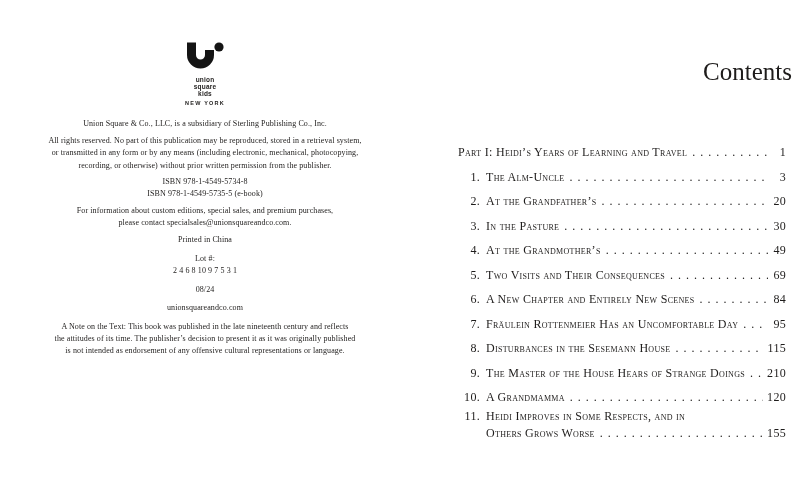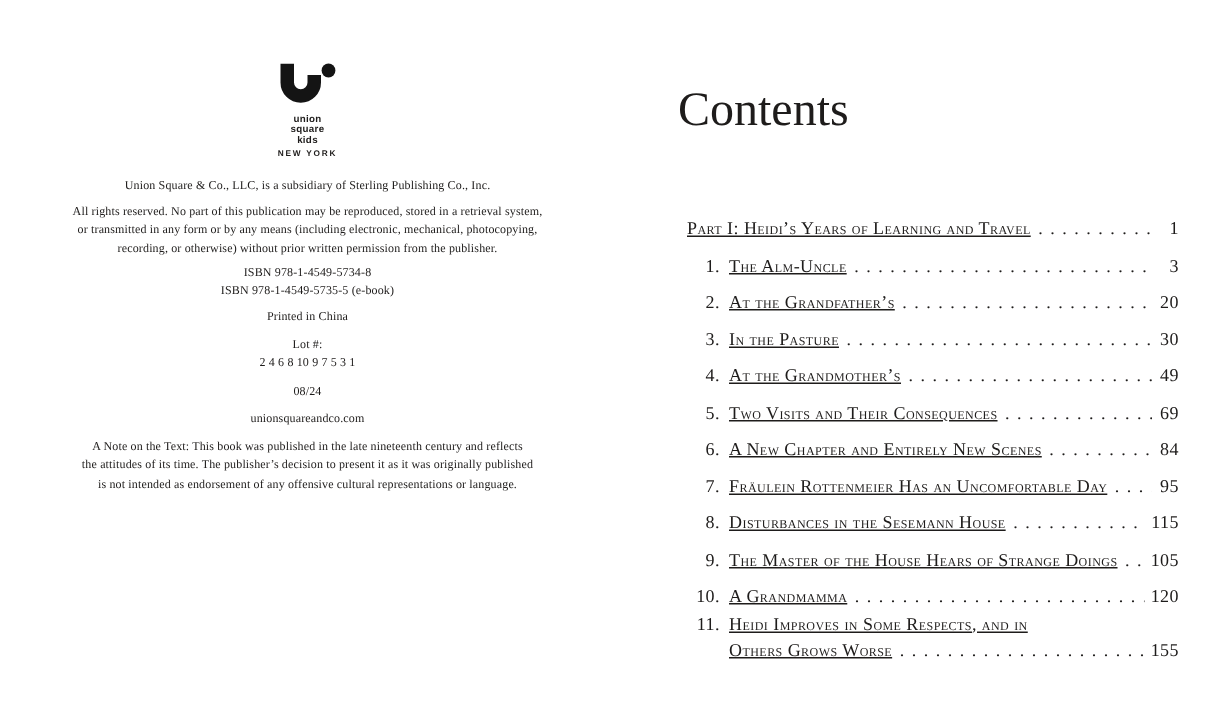--- a/index.html
+++ b/index.html
@@ -51,23 +51,23 @@
   
   .right-page {
     position: absolute;
     left: 452px;
     top: 0;
     width: 340px;
   }
   .contents-title {
     font-family: "Liberation Serif", serif;
     font-weight: normal;
-    font-size: 32px;
+    font-size: 25px;
     line-height: 24px;
-    text-align: left;
+    text-align: right;
     margin: 60px 0 0 0;
   }
   .toc {
     margin: 62px 0 0 6px;
     width: 328px;
     font-family: "Liberation Serif", serif;
     font-size: 12px;
     line-height: 12.5px;
     font-variant: small-caps;
     letter-spacing: 0.3px;
@@ -76,21 +76,21 @@
     display: flex;
     align-items: baseline;
     margin-bottom: 12px;
   }
   .toc-row .num {
     flex: 0 0 22px;
     text-align: right;
     margin-right: 6px;
     white-space: nowrap;
   }
-  .toc-row .t { white-space: nowrap; text-decoration: underline; }
+  .toc-row .t { white-space: nowrap; }
   .leader {
     flex: 1 1 auto;
     min-width: 6px;
     overflow: hidden;
     white-space: nowrap;
     margin: 0 4px 0 5px;
     font-variant: normal;
     letter-spacing: 1px;
   }
   .leader::after {
@@ -118,20 +118,22 @@
 square
 kids</div>
       <div class="logo-city">NEW YORK</div>
     </div>
     <p>Union Square &amp; Co., LLC, is a subsidiary of Sterling Publishing Co., Inc.</p>
     <p>All rights reserved. No part of this publication may be reproduced, stored in a retrieval system,
 or transmitted in any form or by any means (including electronic, mechanical, photocopying,
 recording, or otherwise) without prior written permission from the publisher.</p>
     <p>ISBN 978-1-4549-5734-8
 ISBN 978-1-4549-5735-5 (e-book)</p>
+    <p>For information about custom editions, special sales, and premium purchases,
+please contact specialsales@unionsquareandco.com.</p>
     <p class="gap">Printed in China</p>
     <p class="gap">Lot #:
 2 4 6 8 10 9 7 5 3 1</p>
     <p class="gap">08/24</p>
     <p class="gap">unionsquareandco.com</p>
     <p>A Note on the Text: This book was published in the late nineteenth century and reflects
 the attitudes of its time. The publisher’s decision to present it as it was originally published
 is not intended as endorsement of any offensive cultural representations or language.</p>
   </div>
 
@@ -199,21 +201,21 @@
         <span class="num">8.</span>
         <span class="t">Disturbances in the Sesemann House</span>
         <span class="leader"></span>
         <span class="pg">115</span>
       </div>
 
       <div class="toc-row">
         <span class="num">9.</span>
         <span class="t">The Master of the House Hears of Strange Doings</span>
         <span class="leader"></span>
-        <span class="pg">105</span>
+        <span class="pg">210</span>
       </div>
 
       <div class="toc-row tight">
         <span class="num">10.</span>
         <span class="t">A Grandmamma</span>
         <span class="leader"></span>
         <span class="pg">120</span>
       </div>
 
       <div class="toc-row two">

